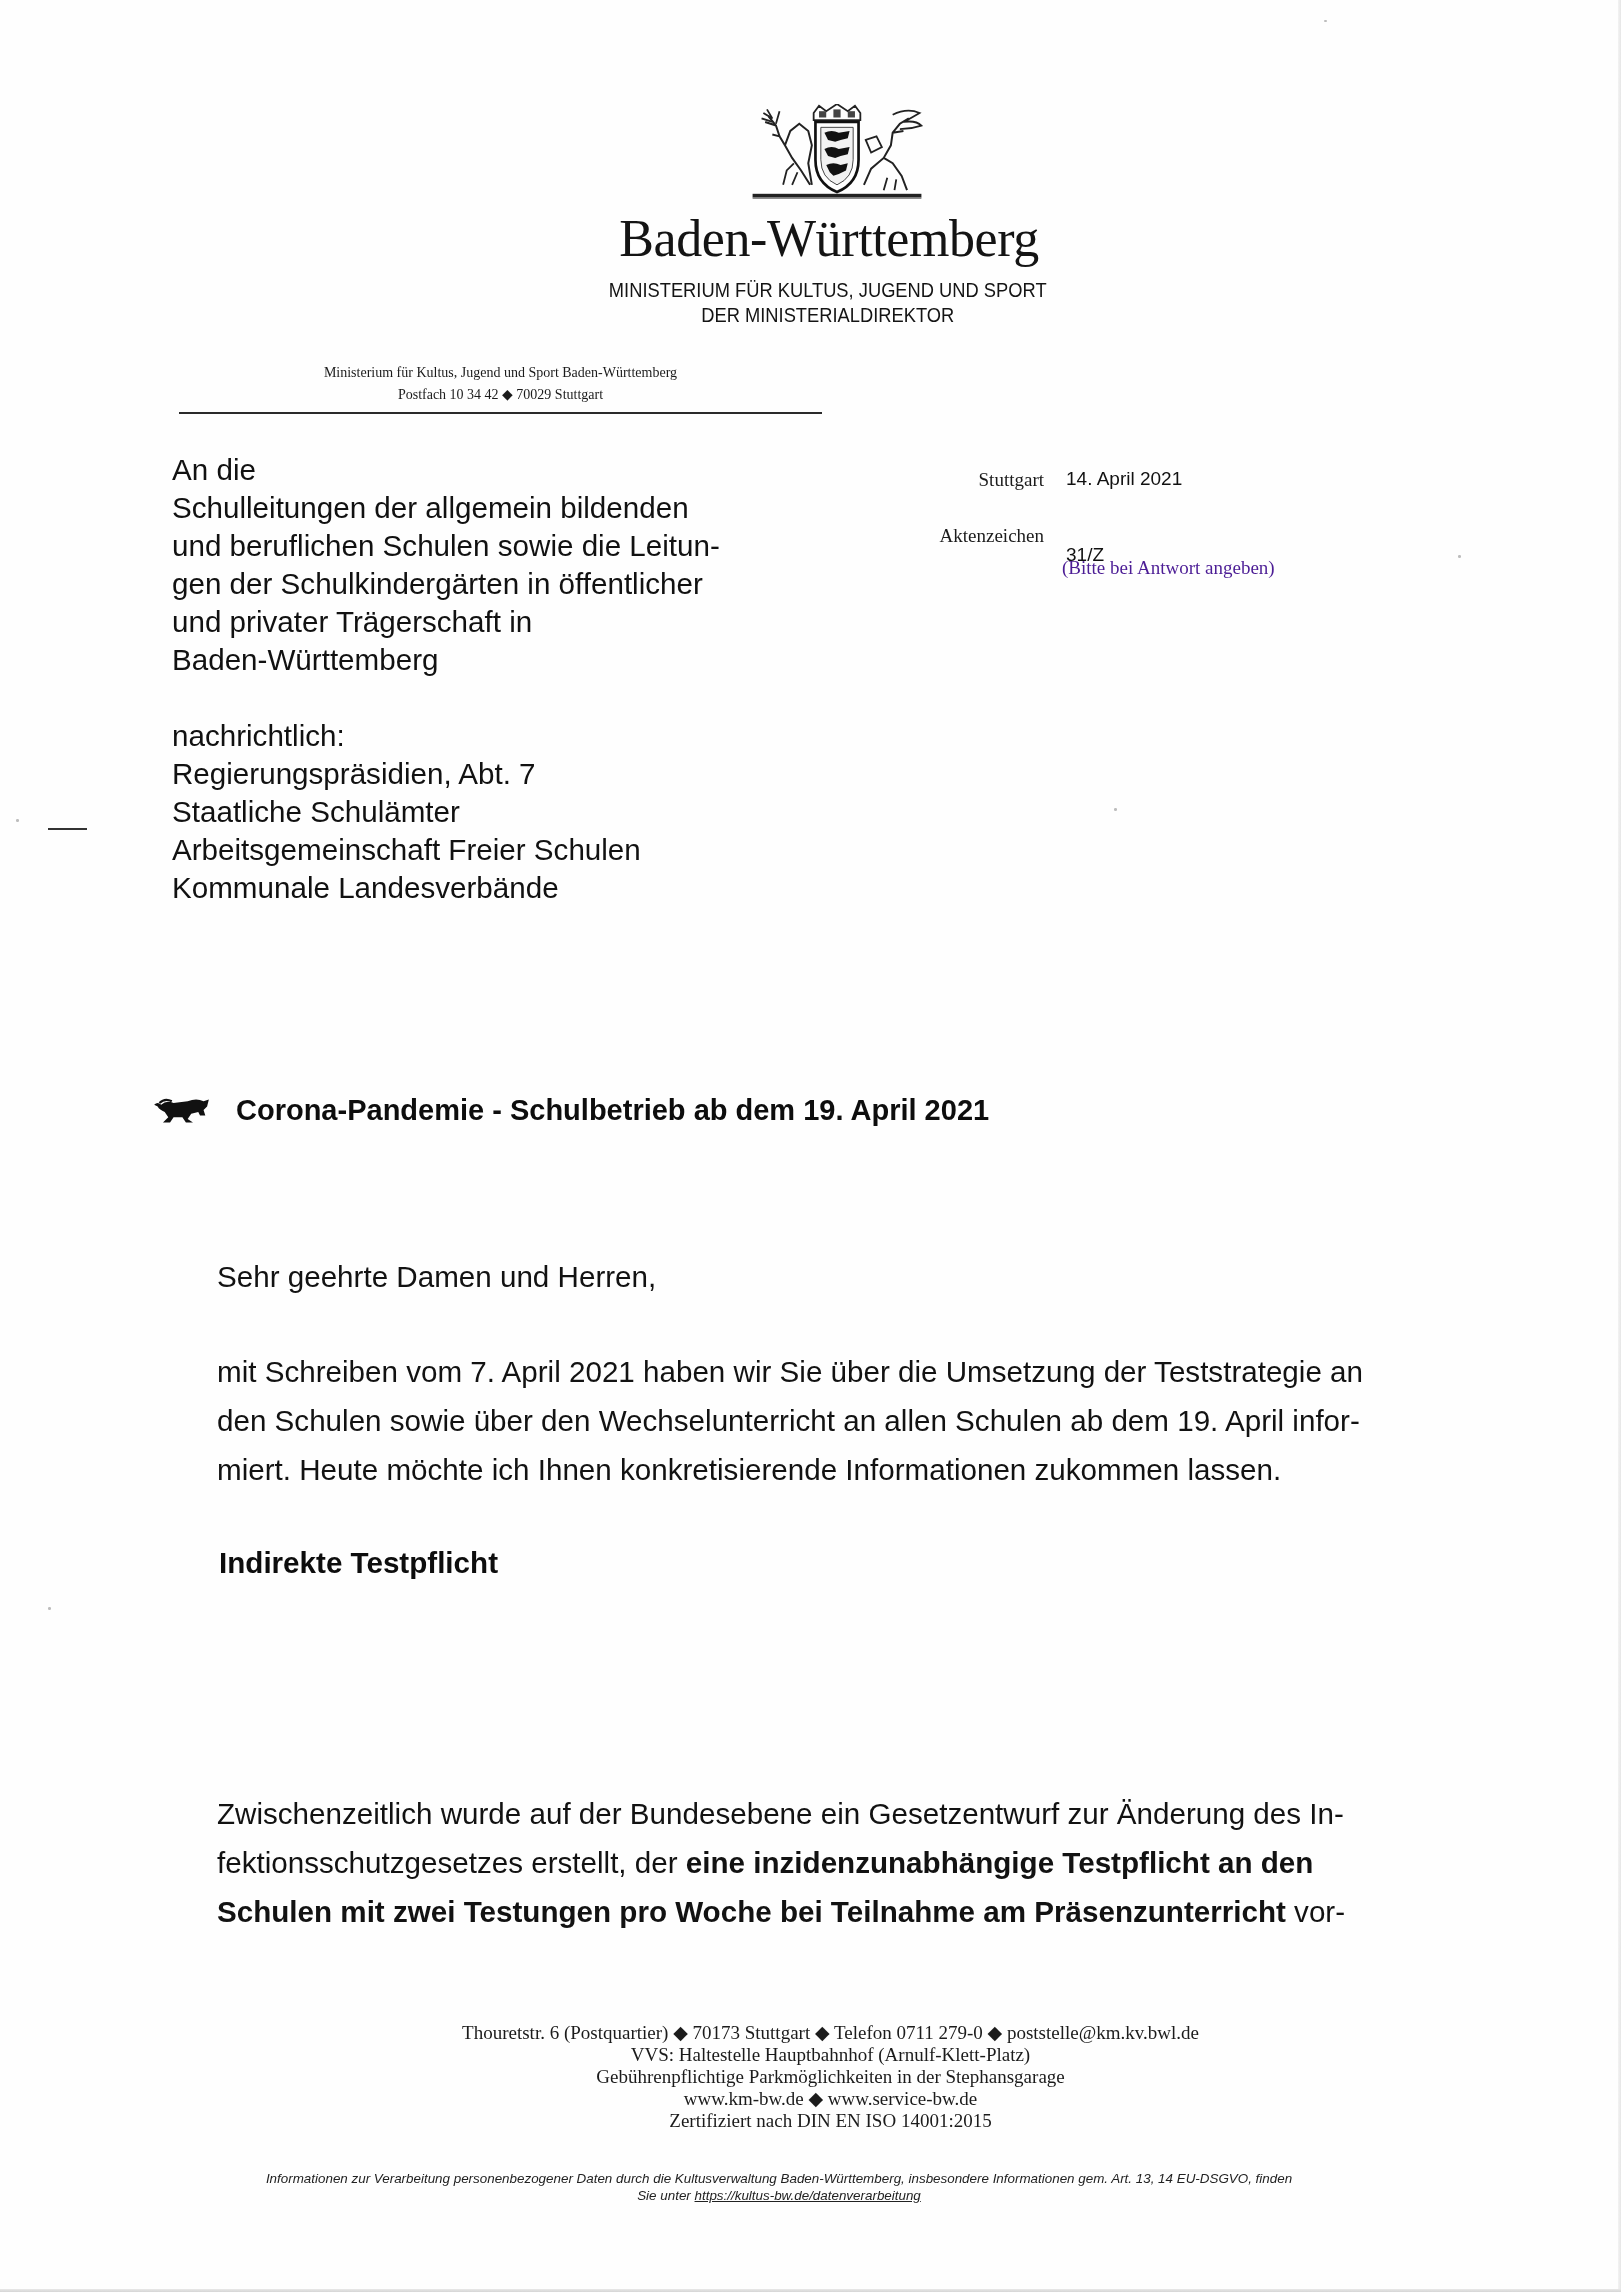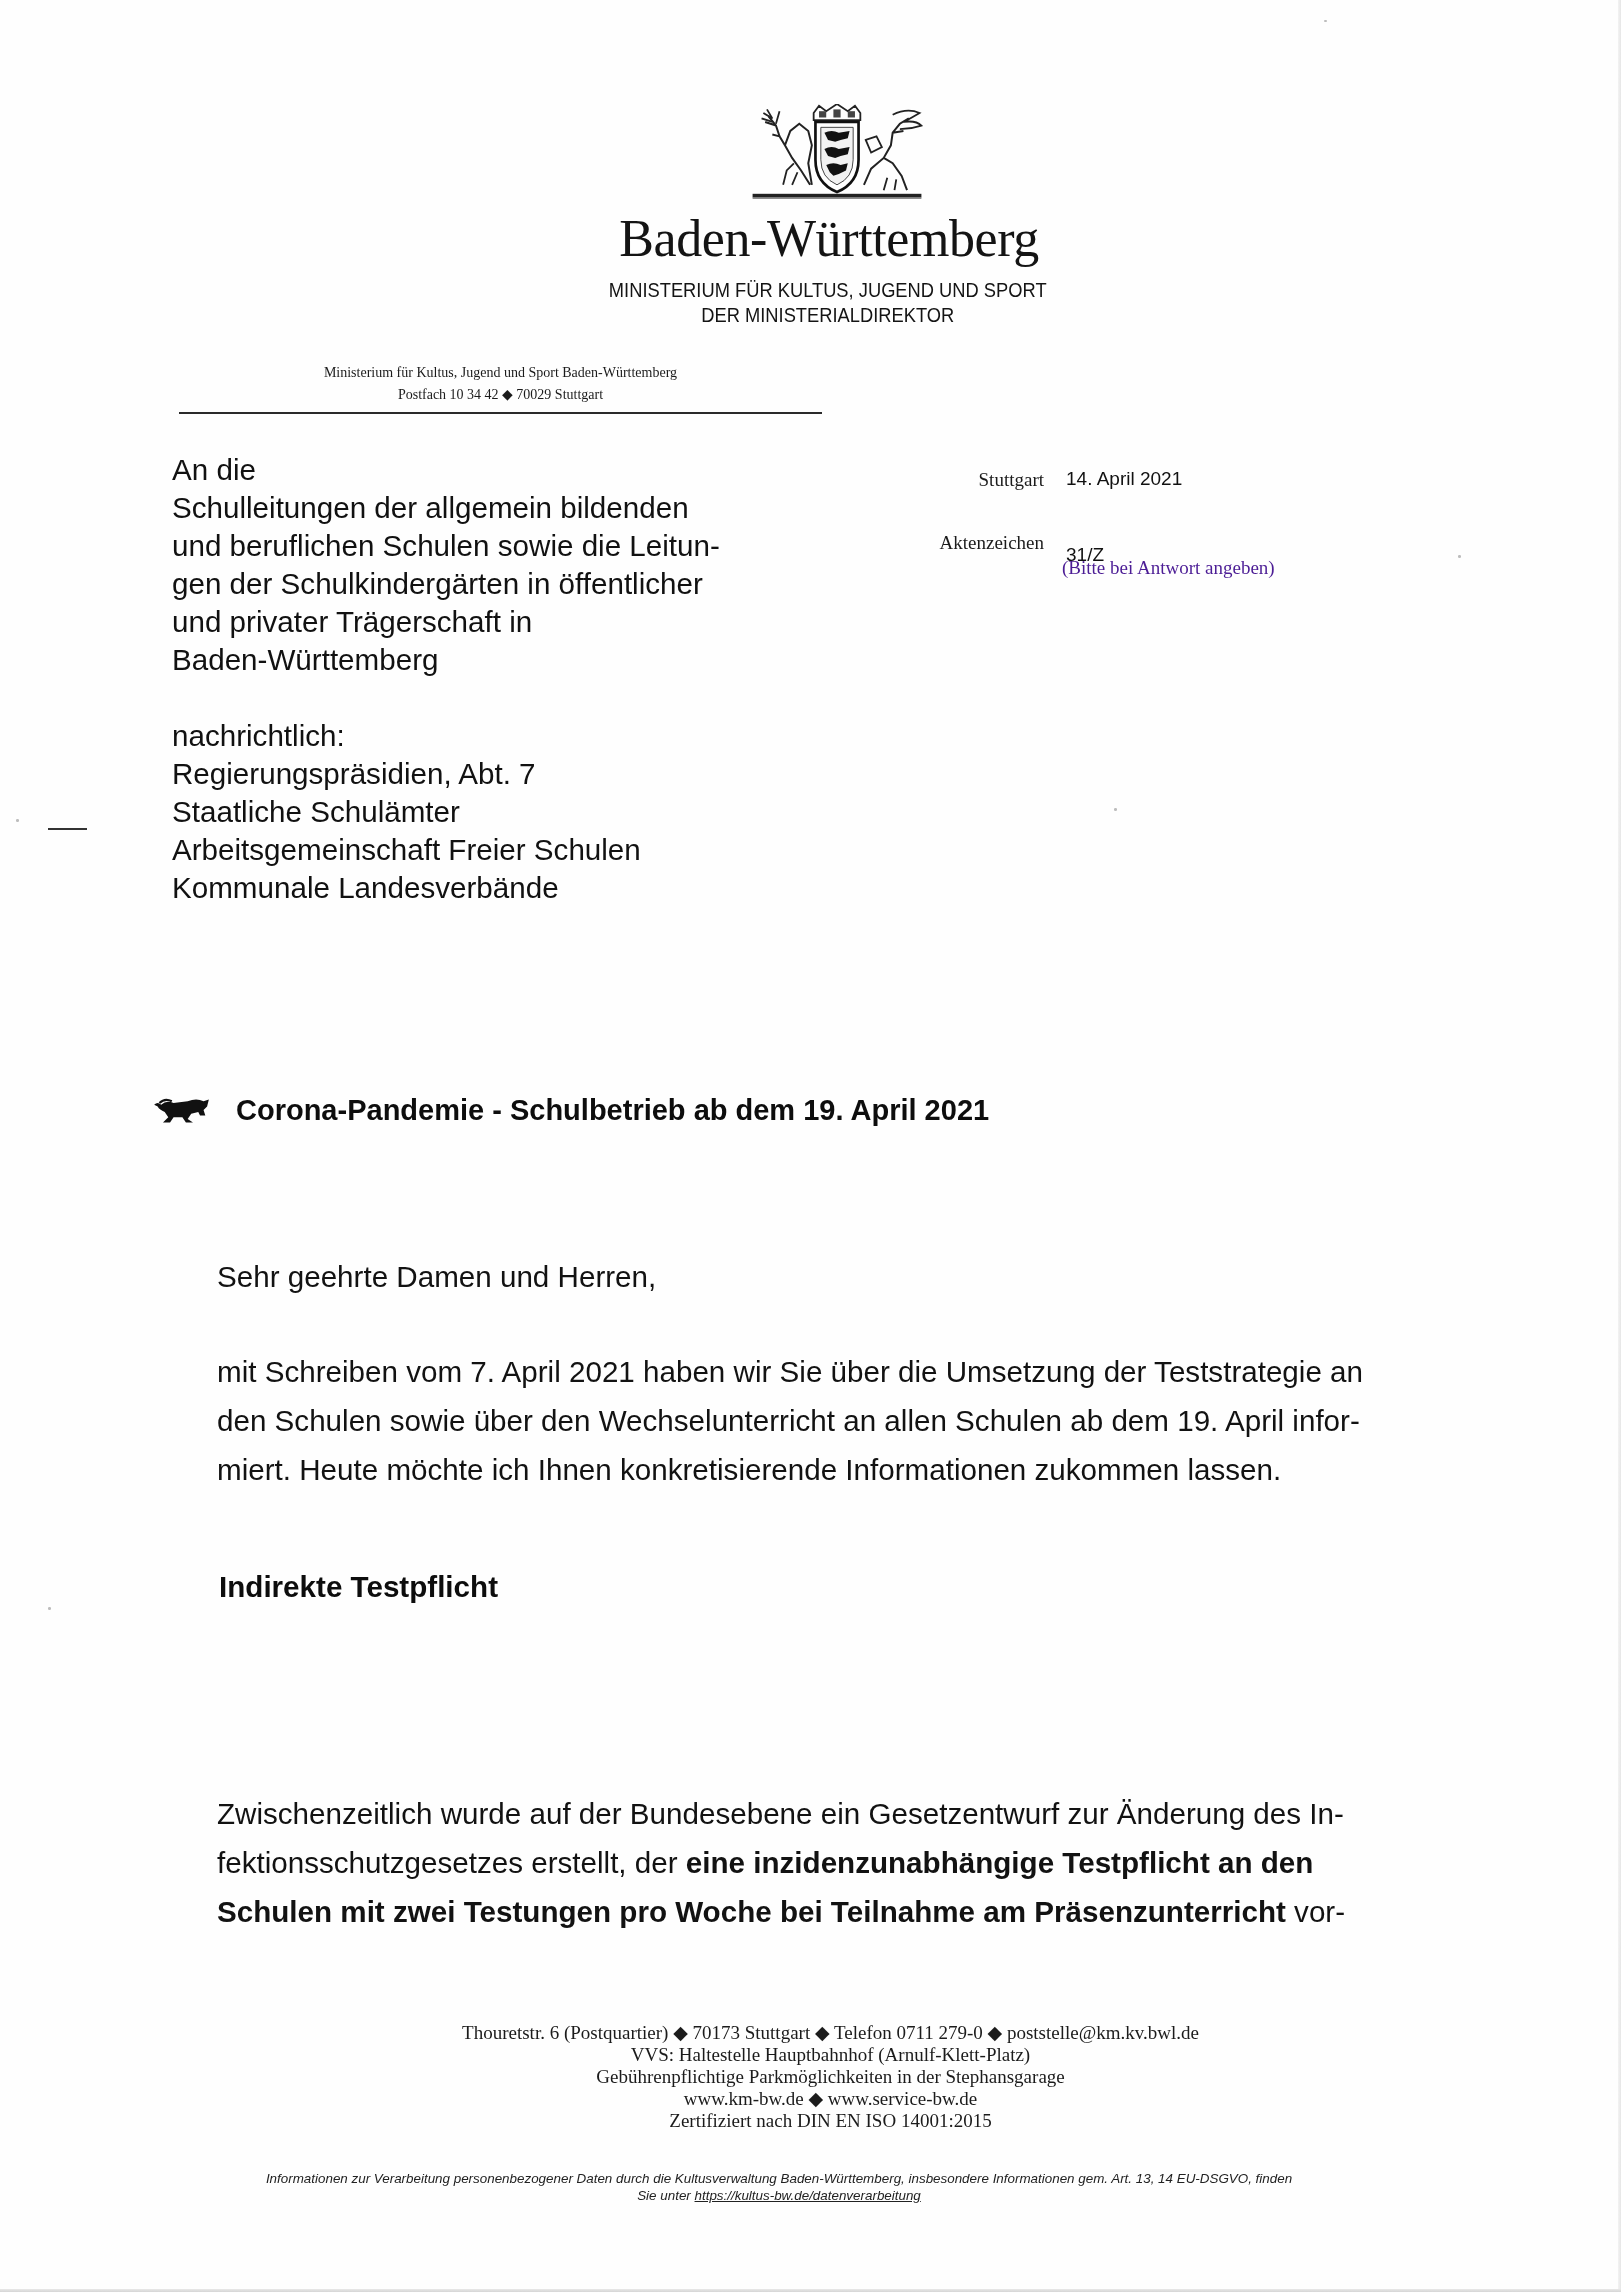--- a/index.html
+++ b/index.html
@@ -154,21 +154,20 @@
     }
     .body-text .line { display: block; white-space: nowrap; }
     .salutation { top: 1252px; }
     .para1 { top: 1347px; }
     .heading2 {
       position: absolute;
       left: 219px; top: 1546px;
       font-weight: bold;
       font-size: 29.6px;
       color: #0d0d0d;
-      margin-top: 24px;
     }
     .para2 { top: 1582px; }
     .para3 { top: 1789px; }
     .b { font-weight: bold; }
 
     
     .footer {
       position: absolute;
       left: 0; width: 1622px;
       top: 2022px;
@@ -253,21 +252,21 @@
     <span class="gap"></span>
     <span class="line">nachrichtlich:</span>
     <span class="line">Regierungspräsidien, Abt. 7</span>
     <span class="line">Staatliche Schulämter</span>
     <span class="line">Arbeitsgemeinschaft Freier Schulen</span>
     <span class="line">Kommunale Landesverbände</span>
   </div>
 
   <div class="meta-label" style="left:865px; top:469px;">Stuttgart</div>
   <div class="meta-value" style="left:1066px; top:468px;">14. April 2021</div>
-  <div class="meta-label" style="left:865px; top:525px;margin-top:7px;">Aktenzeichen</div>
+  <div class="meta-label" style="left:865px; top:525px;">Aktenzeichen</div>
   <div class="meta-value" style="left:1066px; top:544px;">31/Z</div>
   <div class="meta-note" style="left:1062px; top:557px;">(Bitte bei Antwort angeben)</div>
 
   <div class="margin-mark"></div>
 
   <div class="subject">
     <svg class="lion-icon" viewBox="0 0 66 34">
       <path d="M2 10 Q6 6 10 10 Q16 4 24 8 L40 6 Q50 2 58 6 L64 4 L62 12 L58 16 L60 22 L54 22 L52 18 L44 20 L40 26 L46 30 L38 30 L34 24 L24 24 L20 30 L12 30 L18 24 L14 18 Q8 16 6 12 Z" fill="#111"></path>
       <path d="M8 8 Q14 2 22 6" fill="none" stroke="#111" stroke-width="2.5"></path>
     </svg>

